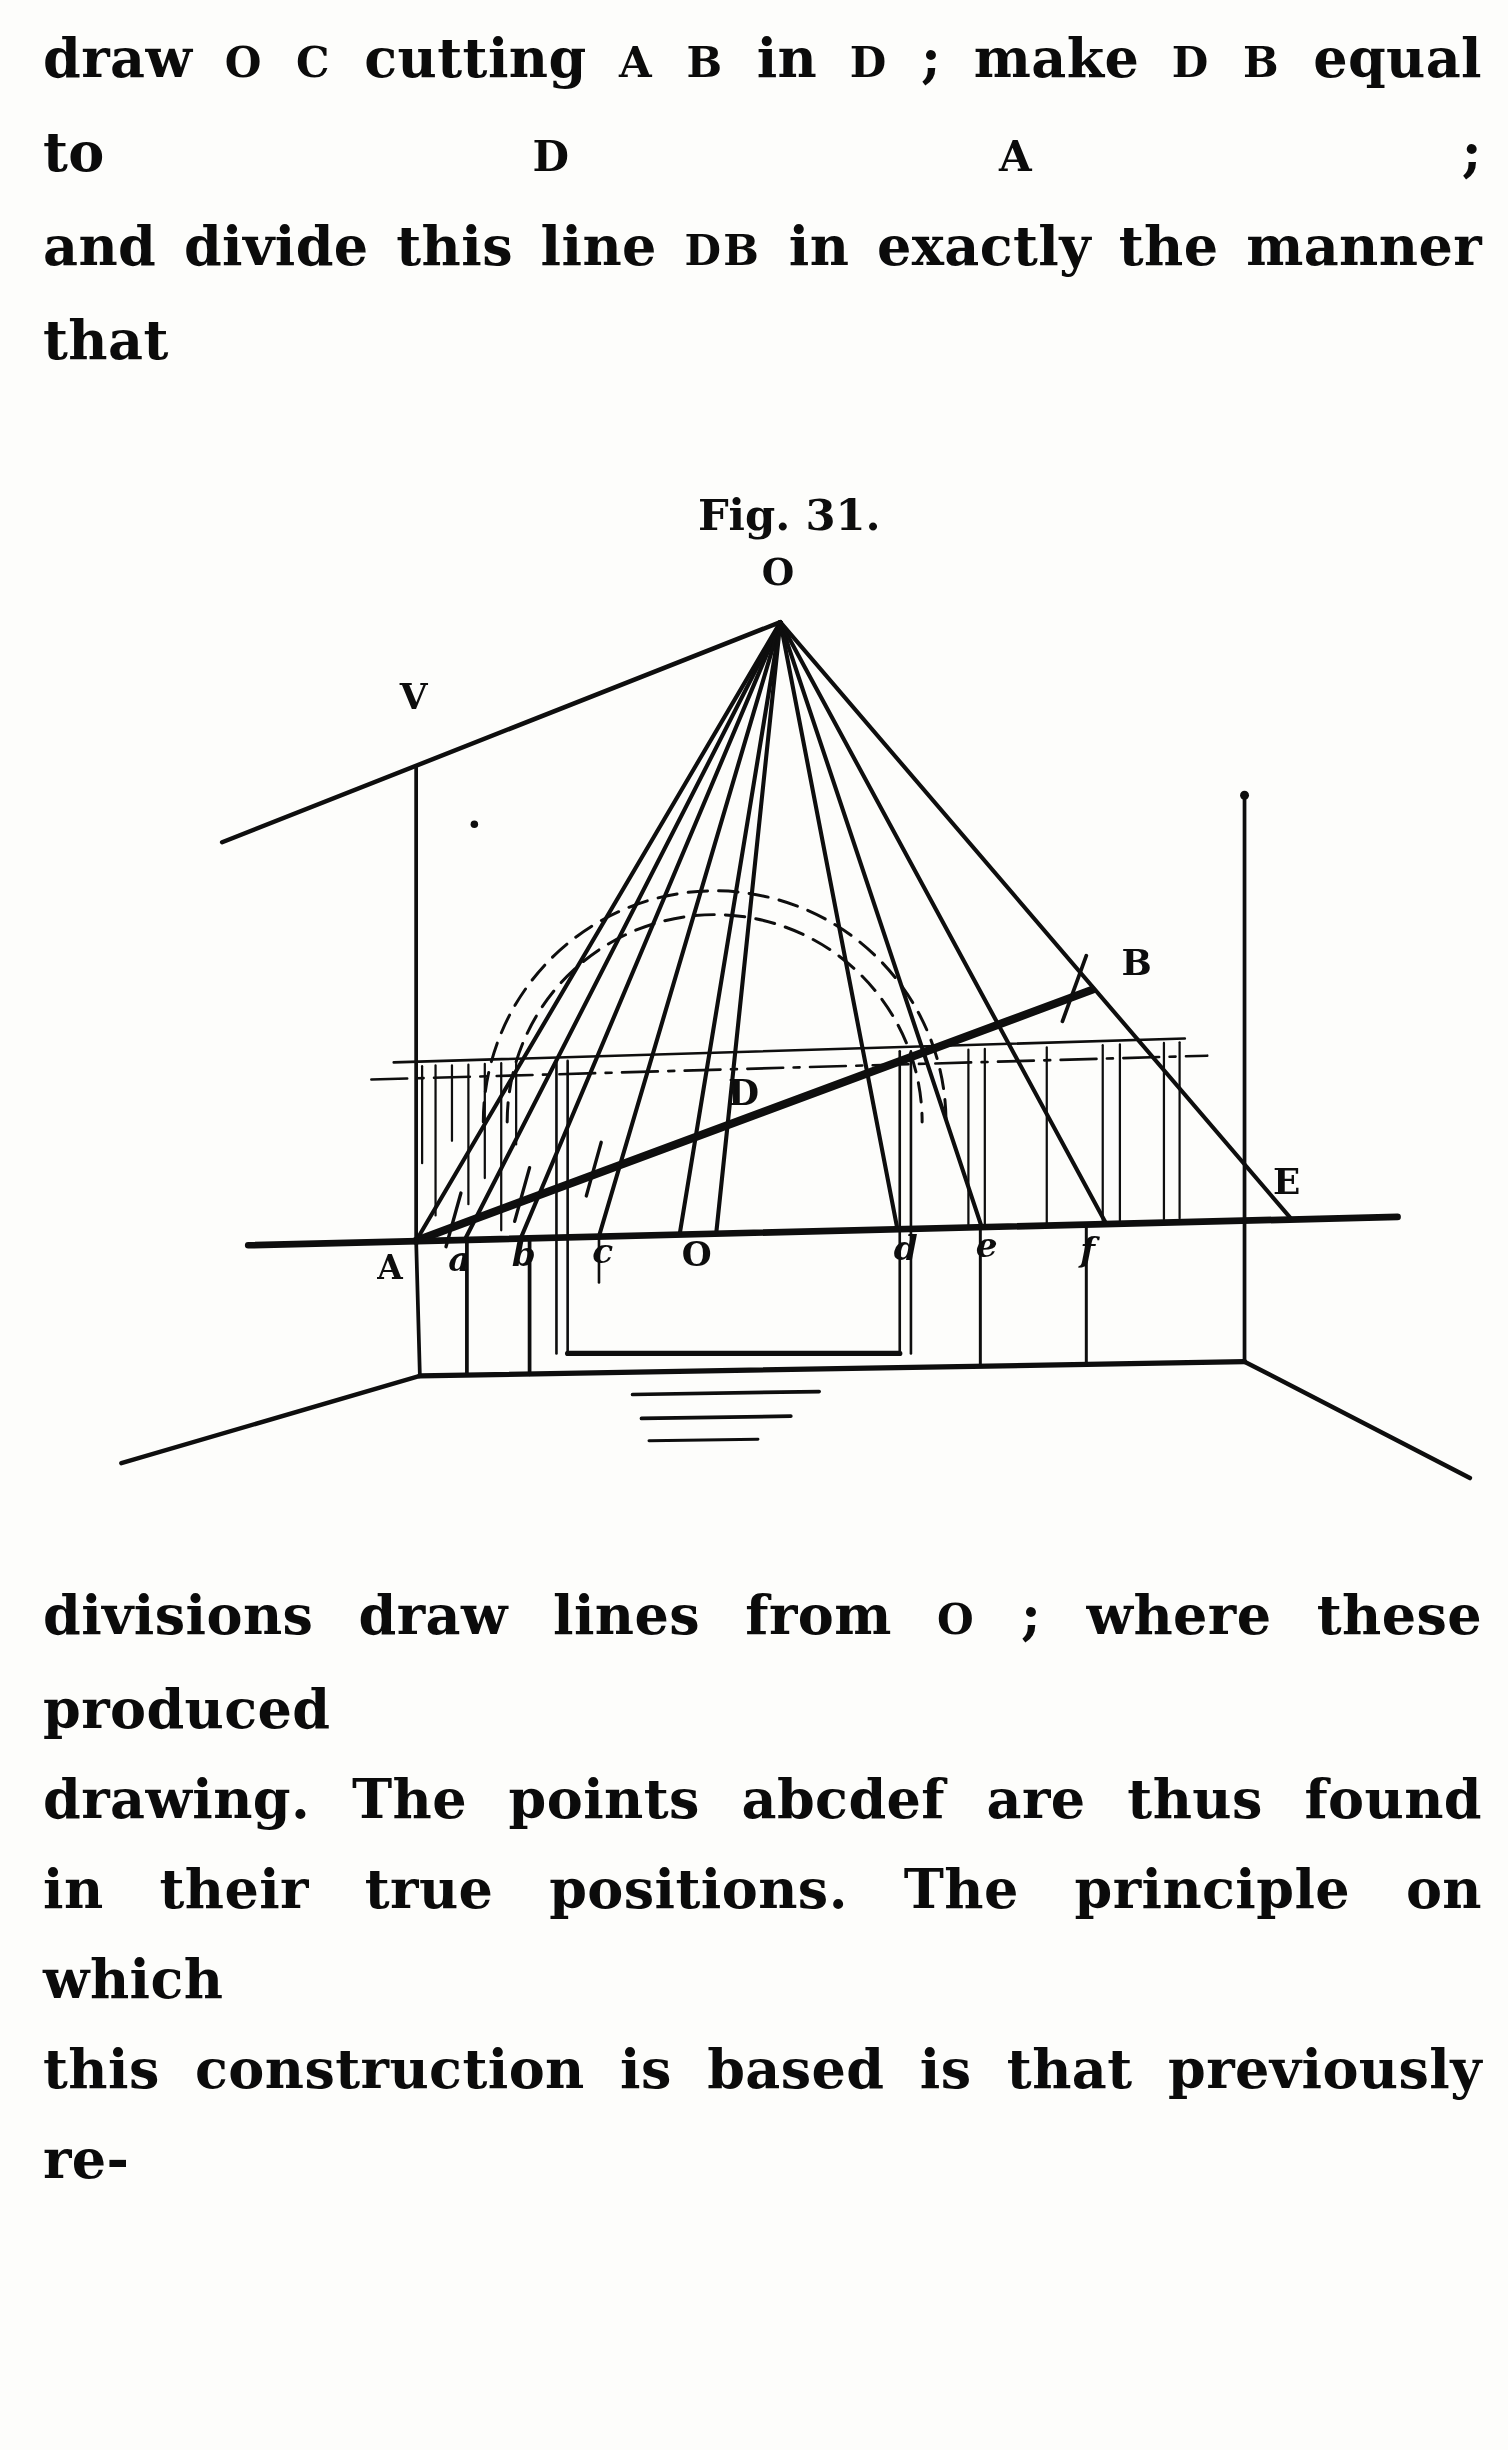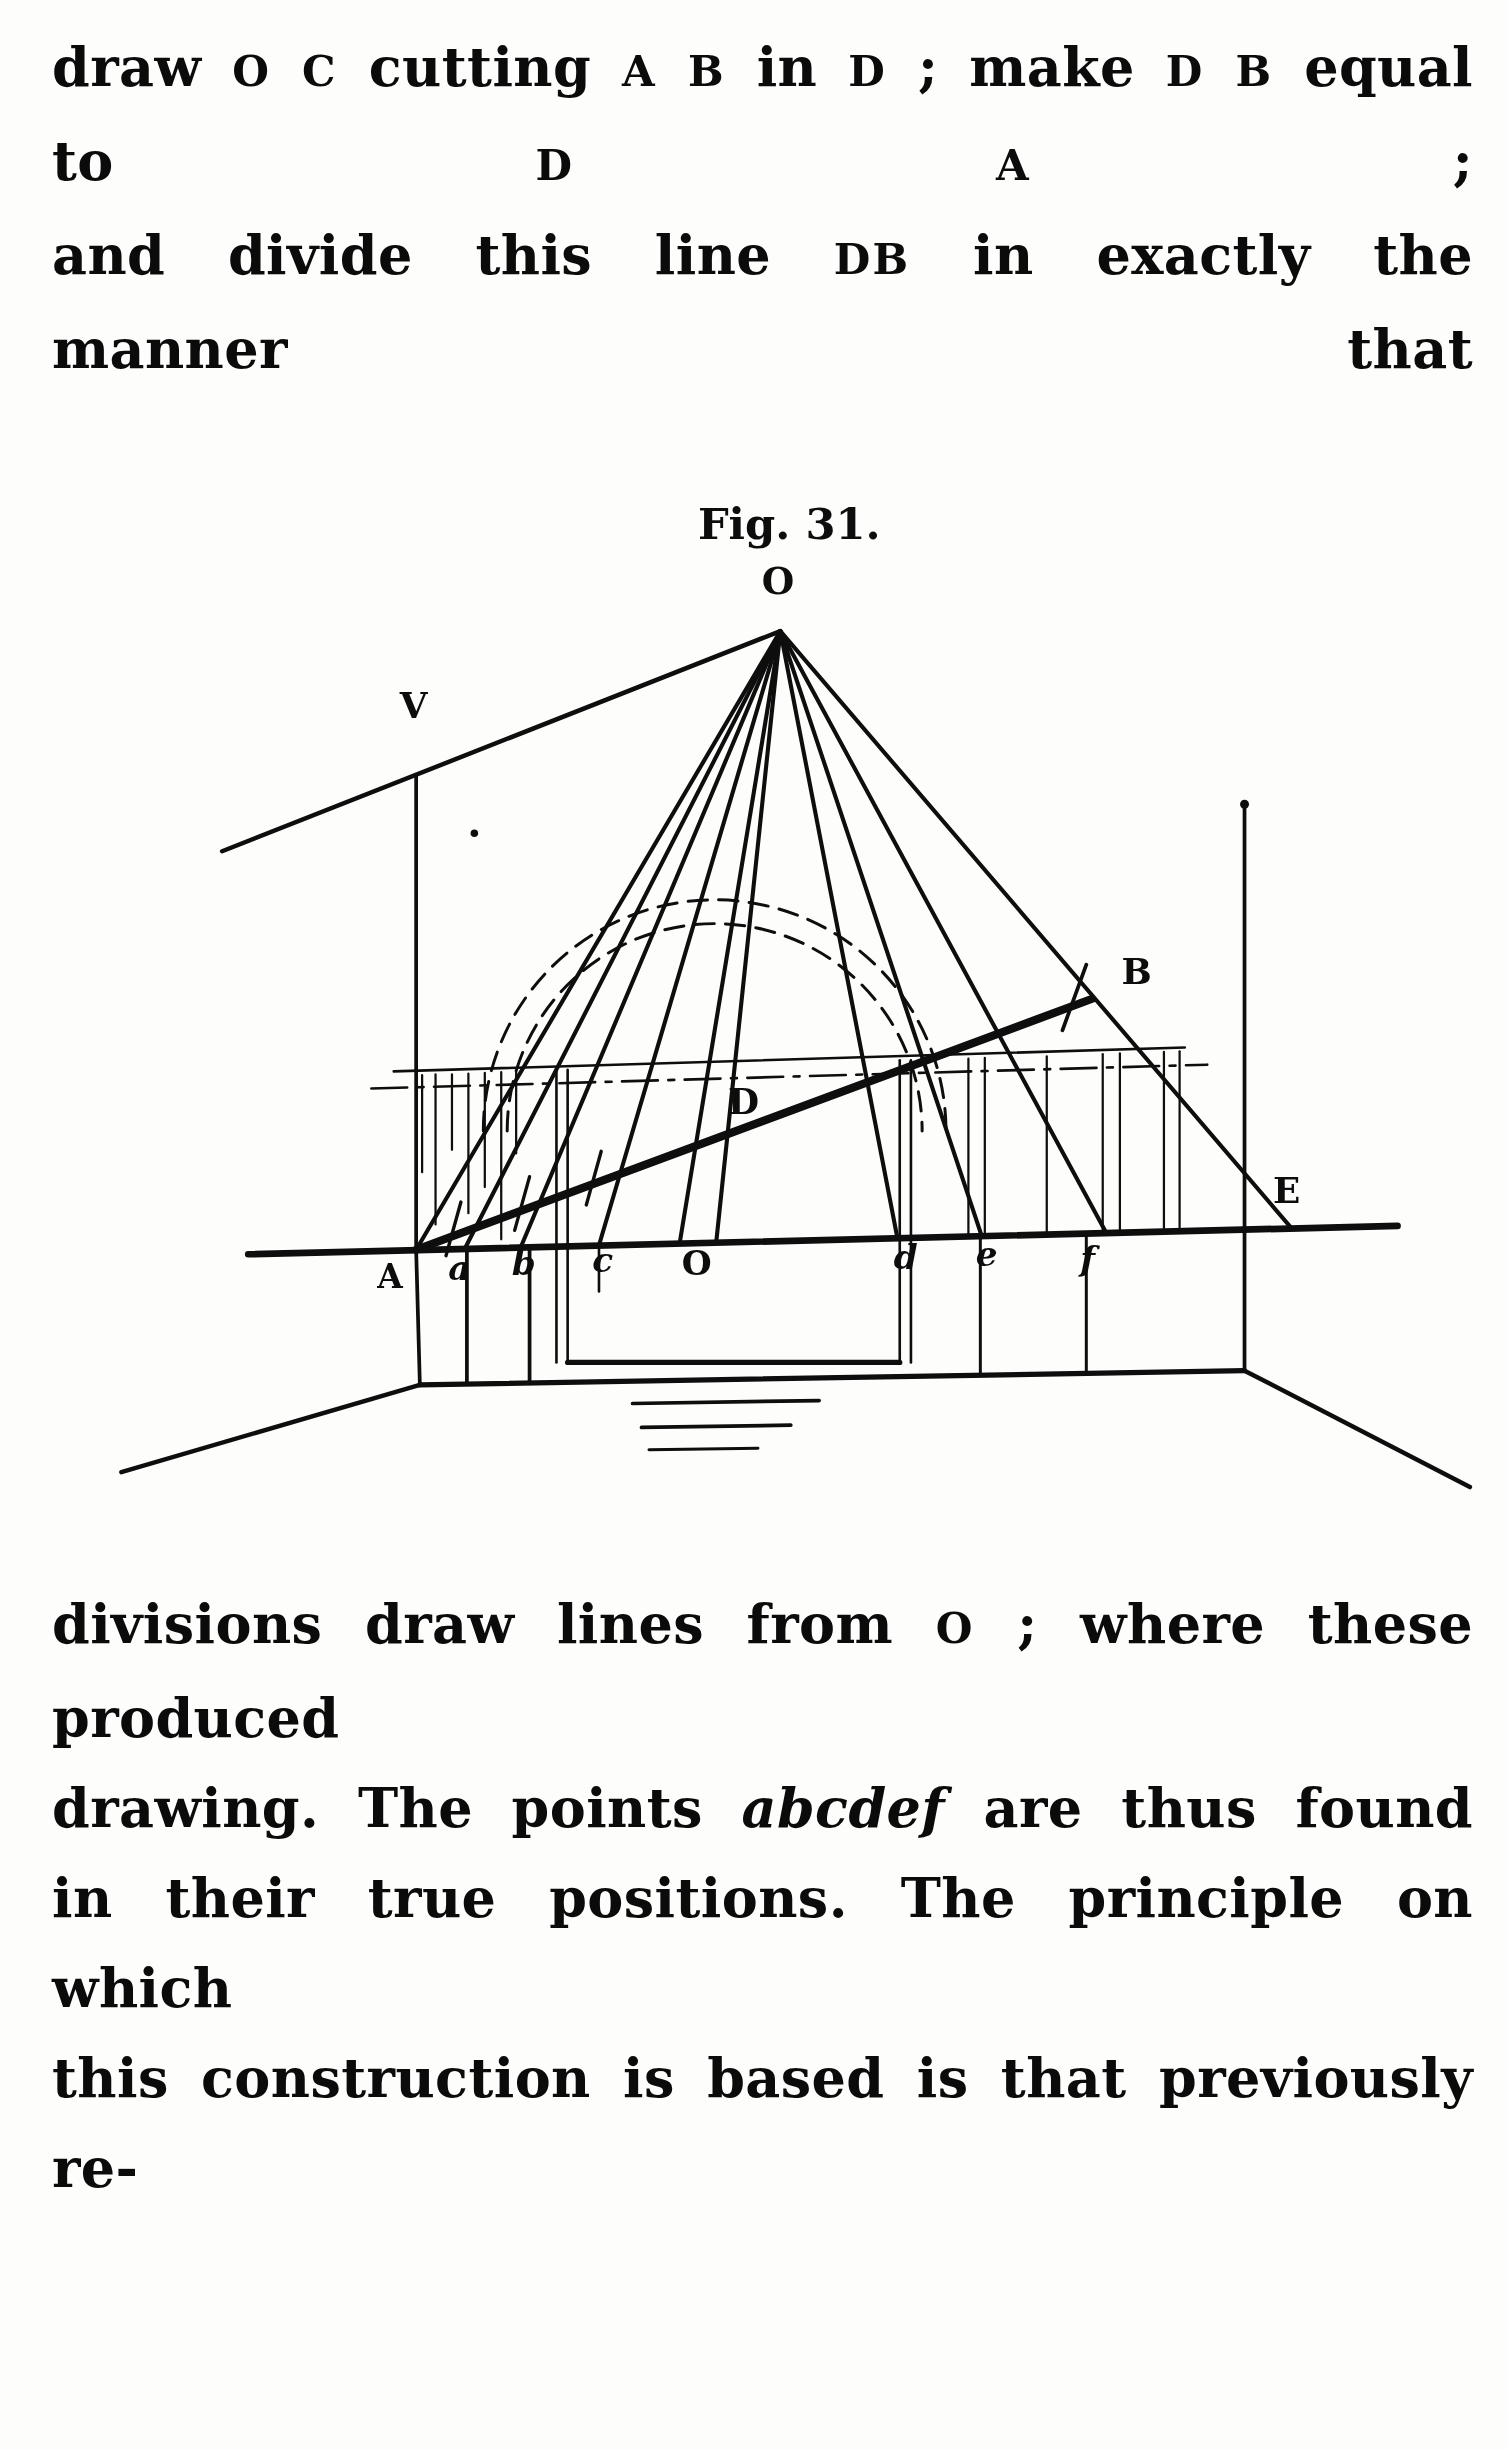--- a/index.html
+++ b/index.html
@@ -5,32 +5,32 @@
   html,body { margin:0; padding:0; }
   body {
     width:1509px; height:2450px;
     background:#fdfdfb; color:#0b0b0b;
     font-family:"DejaVu Serif", serif;
     font-weight:700;
     overflow:hidden;
   }
   .page { padding:13.4px 27px 0 43px; }
   .text-region { }
-  .para { margin:9px; }
+  .para { margin:0; }
   .line {
     font-size:54px;
     line-height:90px;
     letter-spacing:0.4px;
     word-spacing:6.7px;
     text-align:justify;
     text-align-last:justify;
     white-space:normal;
   }
   .sc { font-size:0.78em; letter-spacing:2.2px; }
-  .it { font-style:italic; }
+  .it { }
   .figure-wrap { margin-top:84px; }
   .figure-wrap svg { display:block; }
   .bottom-region { margin-top:56px; }
   svg text {
     font-family:"DejaVu Serif", serif;
     fill:#0d0d0d;
     font-weight:700;
   }
   svg .lbl-it { font-style:italic; }
 </style>

